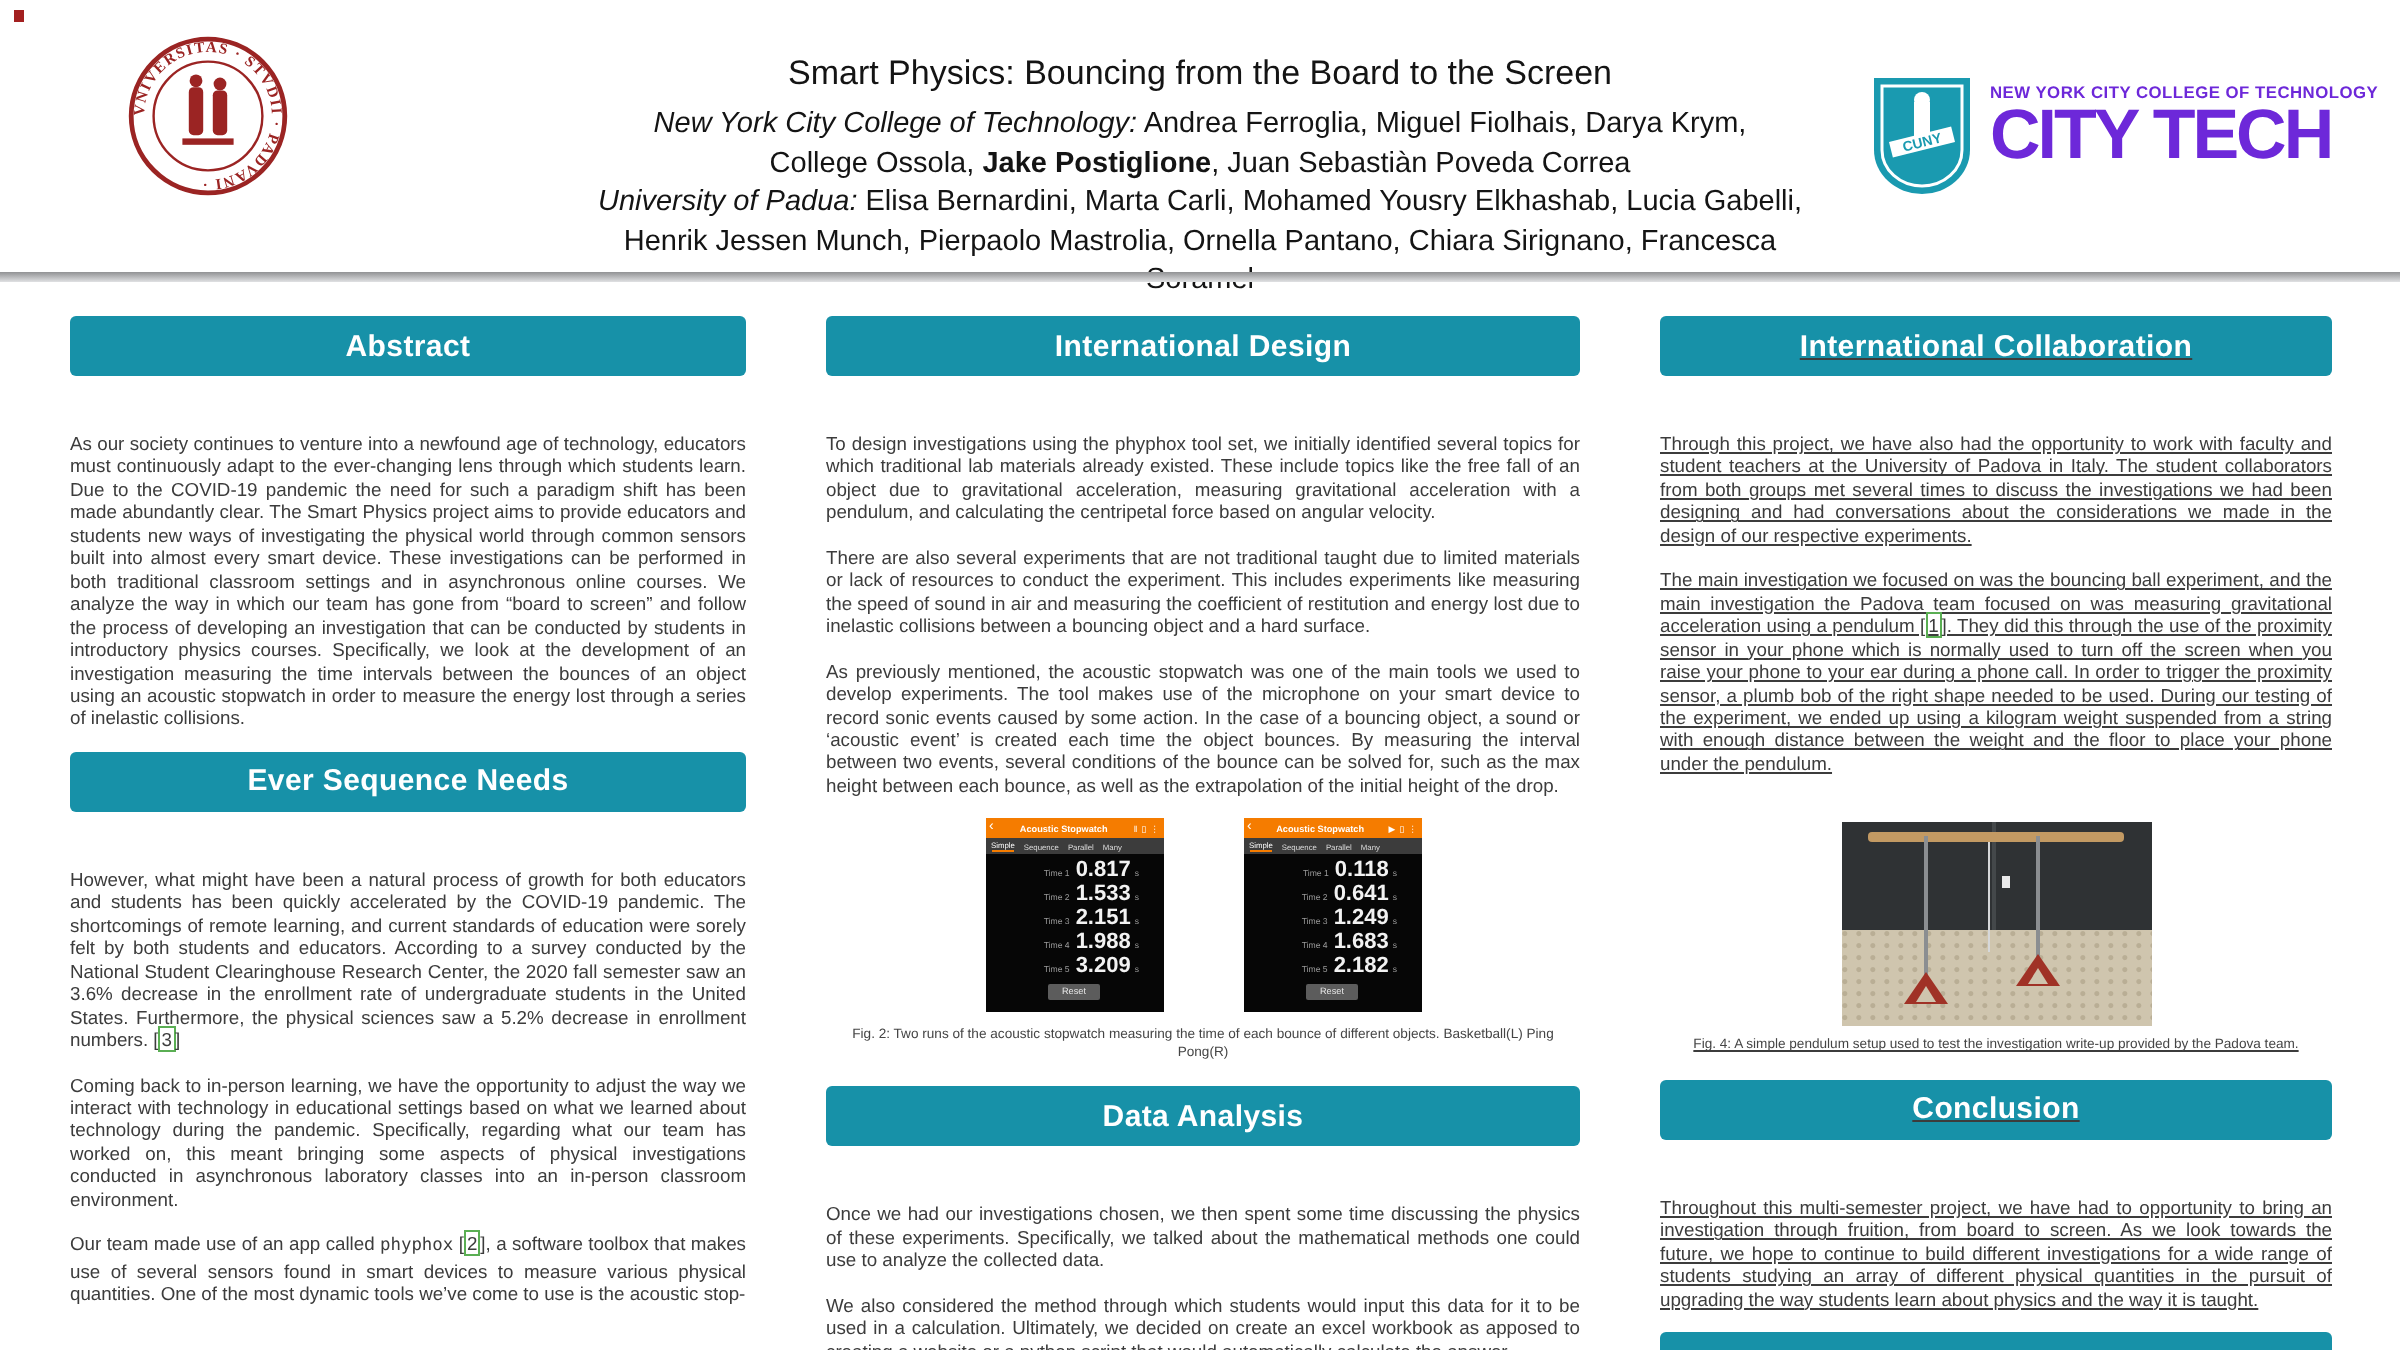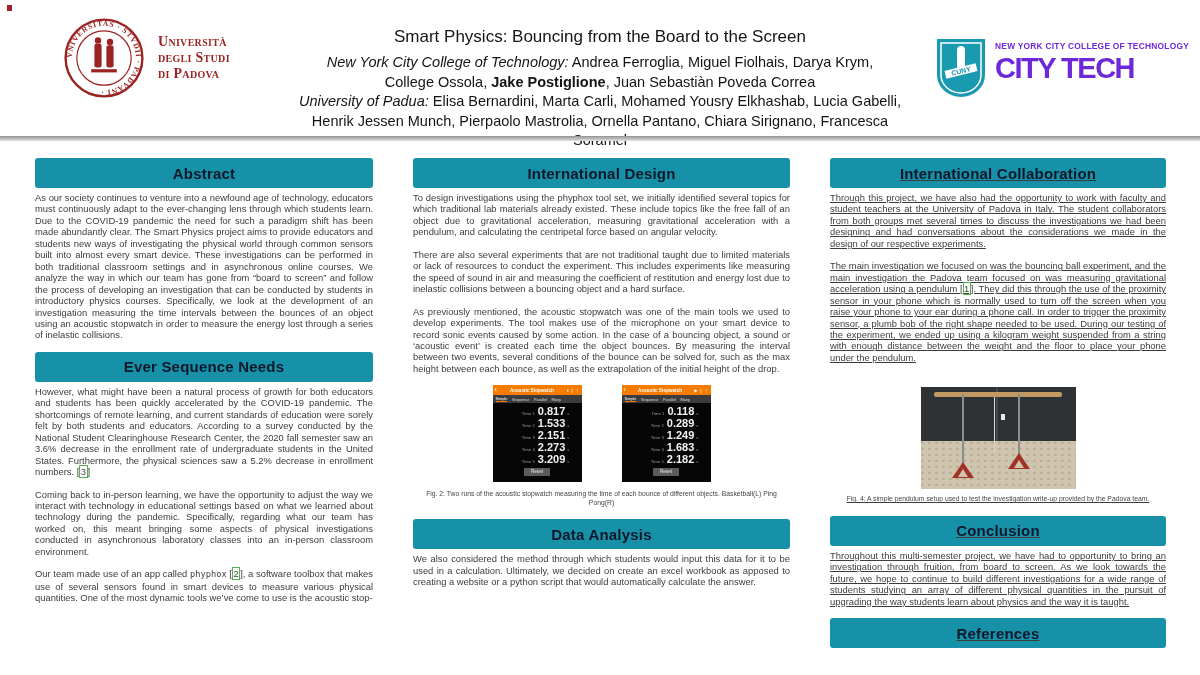--- a/index.html
+++ b/index.html
@@ -15,33 +15,33 @@
   .padova-name { font-family:"Liberation Serif", serif; font-variant:small-caps; font-weight:bold;
                  color:#9b2423; font-size:14px; line-height:16px; letter-spacing:0.3px; }
   .title-block { position:absolute; left:290px; top:24px; width:620px; text-align:center; color:#141414; }
   .poster-title { font-size:17px; line-height:26px; margin-bottom:3px; }
   .author-line { font-size:14.5px; line-height:19.5px; }
   .author-line .lab { font-style:italic; }
   .author-line .bld { font-weight:bold; }
   .citytech-logo { position:absolute; left:935px; top:37px; display:flex; align-items:flex-start; gap:8px; }
   .ct-text { display:flex; flex-direction:column; color:#6d28d9; }
   .ct-tag { font-size:8.4px; font-weight:bold; letter-spacing:0.25px; margin-top:4px; }
-  .ct-name { font-size:29px; font-weight:bold; letter-spacing:-1.5px; line-height:34px; }
+  .ct-name { font-size:35px; font-weight:bold; letter-spacing:-1.5px; line-height:34px; }
   .rule { position:absolute; left:0; top:136px; width:1200px; height:5px;
           background:linear-gradient(180deg,#919294,#e0e1e3); }
 
   
   .col { position:absolute; top:158px; }
   .col1 { left:35px;  width:338px; }
   .col2 { left:413px; width:377px; }
   .col3 { left:830px; width:336px;text-decoration:underline; }
 
-  .sec-bar { height:30px; border-radius:3px; background:#1791a8; color:#0f172a;
+  .sec-bar { height:30px; border-radius:3px; background:#1791a8; color:#ffffff;
              display:flex; align-items:center; justify-content:center;
-             font-size:15px; font-weight:bold; letter-spacing:0.2px; margin-bottom:4px; }
+             font-size:15px; font-weight:bold; letter-spacing:0.2px; margin-bottom:28px; }
   .col p { margin:0 0 11px 0; font-size:9.4px; line-height:11.45px; text-align:justify; }
   .cite { border:1px solid #5aae53; padding:0 0.5px; }
   .code { font-family:"DejaVu Sans Mono", monospace; font-size:8.7px; }
 
   
   .fig2-wrap { display:flex; justify-content:center; gap:40px; margin:10px 0 8px 0; }
   .phone { width:89px; height:97px; background:#060606; display:flex; flex-direction:column; }
   .ph-header { height:10px; background:#f57c00; color:#fff; display:flex; align-items:center; padding:0 2px; flex:none; }
   .ph-back { font-size:7px; line-height:6px; }
   .ph-title { flex:1; text-align:center; font-size:4.6px; font-weight:bold; }
@@ -91,25 +91,20 @@
       <path id="sealpath" d="M50,50 m-40,0 a40,40 0 1,1 80,0 a40,40 0 1,1 -80,0" fill="none"></path>
       <text font-size="9.5" fill="#9b2423" font-family="Liberation Serif, serif" font-weight="bold" letter-spacing="1">
         <textPath href="#sealpath">VNIVERSITAS · STVDII · PADVANI ·</textPath>
       </text>
       <rect x="38" y="32" width="9" height="30" rx="3" fill="#9b2423"></rect>
       <circle cx="42.5" cy="28" r="4" fill="#9b2423"></circle>
       <rect x="53" y="34" width="9" height="28" rx="3" fill="#9b2423"></rect>
       <circle cx="57.5" cy="30" r="4" fill="#9b2423"></circle>
       <rect x="34" y="64" width="32" height="4" fill="#9b2423"></rect>
     </svg>
-    <div class="padova-name">
-      <div>Università</div>
-      <div>degli Studi</div>
-      <div>di Padova</div>
-    </div>
   </div>
 
   <div class="title-block">
     <div class="poster-title">Smart Physics: Bouncing from the Board to the Screen</div>
     <div class="author-line"><span class="lab">New York City College of Technology:</span><span> Andrea Ferroglia, Miguel Fiolhais, Darya Krym,</span></div>
     <div class="author-line"><span>College Ossola, </span><span class="bld">Jake Postiglione</span><span>, Juan Sebastiàn Poveda Correa</span></div>
     <div class="author-line"><span class="lab">University of Padua:</span><span> Elisa Bernardini, Marta Carli, Mohamed Yousry Elkhashab, Lucia Gabelli,</span></div>
     <div class="author-line"><span>Henrik Jessen Munch, Pierpaolo Mastrolia, Ornella Pantano, Chiara Sirignano, Francesca Soramel</span></div>
   </div>
 
@@ -177,21 +172,21 @@
               <span class="tval">1.533</span>
               <span class="tunit">s</span>
             </div>
           <div class="trow">
               <span class="tlabel">Time 3</span>
               <span class="tval">2.151</span>
               <span class="tunit">s</span>
             </div>
           <div class="trow">
               <span class="tlabel">Time 4</span>
-              <span class="tval">2.273</span>
+              <span class="tval">1.988</span>
               <span class="tunit">s</span>
             </div>
           <div class="trow">
               <span class="tlabel">Time 5</span>
               <span class="tval">3.209</span>
               <span class="tunit">s</span>
             </div>
           <div class="reset-btn">Reset</div>
         </div>
       </div>
@@ -213,21 +208,21 @@
           <span>Many</span>
         </div>
         <div class="ph-body">
           <div class="trow">
               <span class="tlabel">Time 1</span>
               <span class="tval">0.118</span>
               <span class="tunit">s</span>
             </div>
           <div class="trow">
               <span class="tlabel">Time 2</span>
-              <span class="tval">0.289</span>
+              <span class="tval">0.641</span>
               <span class="tunit">s</span>
             </div>
           <div class="trow">
               <span class="tlabel">Time 3</span>
               <span class="tval">1.249</span>
               <span class="tunit">s</span>
             </div>
           <div class="trow">
               <span class="tlabel">Time 4</span>
               <span class="tval">1.683</span>
@@ -238,20 +233,21 @@
               <span class="tval">2.182</span>
               <span class="tunit">s</span>
             </div>
           <div class="reset-btn">Reset</div>
         </div>
       </div>
     </div>
     <div class="fig-caption">Fig. 2: Two runs of the acoustic stopwatch measuring the time of each bounce of different objects.  Basketball(L) Ping Pong(R)</div>
 
     <div class="sec-bar">Data Analysis</div>
+    <p><span>Once we had our investigations chosen, we then spent some time discussing the physics of these experiments.  Specifically, we talked about the mathematical methods one could use to analyze the collected data.</span></p>
     <p><span>We also considered the method through which students would input this data for it to be used in a calculation.  Ultimately, we decided on create an excel workbook as apposed to creating a website or a python script that would automatically calculate the answer.</span></p>
   </div>
 
   <div class="col col3">
     <div class="sec-bar">International Collaboration</div>
     <p><span>Through this project, we have also had the opportunity to work with faculty and student teachers at the University of Padova in Italy.   The student collaborators from both groups met several times to discuss the investigations we had been designing and had conversations about the considerations we made in the design of our respective experiments.</span></p>
     <p><span>The main investigation we focused on was the bouncing ball experiment, and the main investigation the Padova team focused on was measuring gravitational acceleration using a pendulum [</span><span class="cite">1</span><span>].  They did this through the use of the proximity sensor in your phone which is normally used to turn off the screen when you raise your phone to your ear during a phone call.  In order to trigger the proximity sensor, a plumb bob of the right shape needed to be used.  During our testing of the experiment, we ended up using a kilogram weight suspended from a string with enough distance between the weight and the floor to place your phone under the pendulum.</span></p>
 
     <div class="fig4">
       <div class="f4-board"></div>

